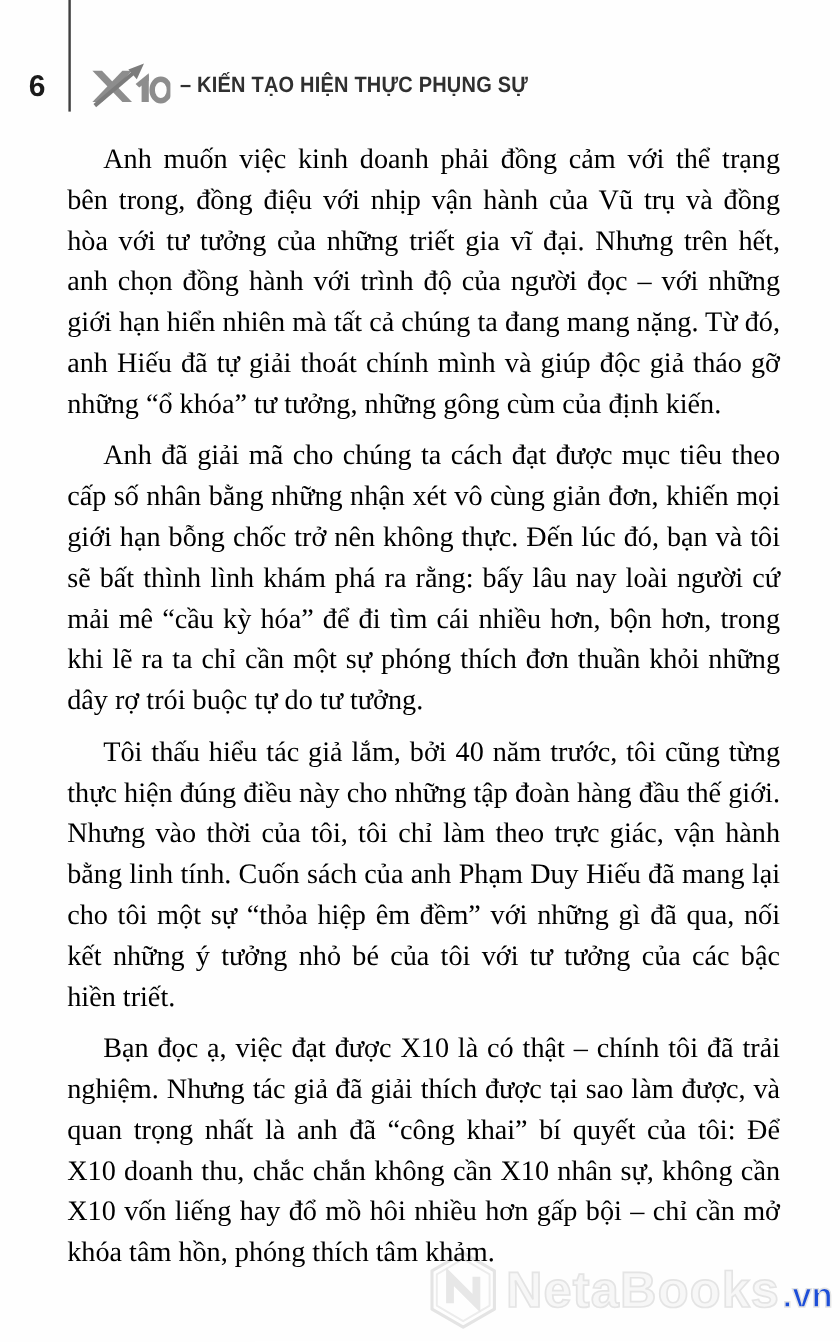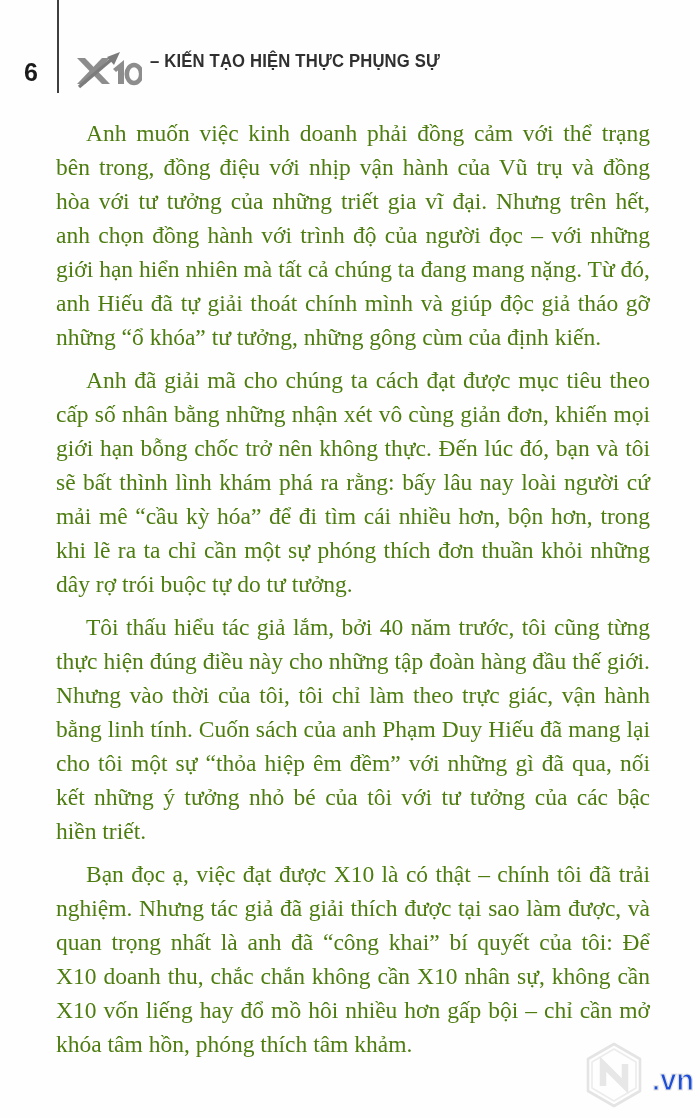--- a/index.html
+++ b/index.html
@@ -33,20 +33,21 @@
     font-weight: bold;
     font-size: 25px;
     color: #1b1b1b;
   }
   .brand {
     position: absolute;
     left: 76px;
     top: 50px;
     height: 42px;
     display: flex;
+    align-items: center;
   }
   .x10-logo { display: block; margin-right: 8px; }
   .header-title {
     font-family: "Liberation Sans", "DejaVu Sans", sans-serif;
     font-weight: bold;
     font-size: 18.5px;
     color: #303030;
     letter-spacing: 0.2px;
     white-space: nowrap;
     transform: scaleX(0.9);
@@ -60,21 +61,21 @@
     top: 116px;
     width: 594px;
     z-index: 2;
   }
   .body-text p {
     margin: 0 0 9px 0;
     text-indent: 30px;
     text-align: justify;
     font-size: 23.5px;
     line-height: 34px;
-    color: #4d7c0f;
+    color: #000000;
   }
 
   
   .watermark {
     position: absolute;
     right: 6px;
     top: 1042px;
     display: flex;
     align-items: center;
     z-index: 1;
@@ -130,16 +131,17 @@
     <p>Tôi thấu hiểu tác giả lắm, bởi 40 năm trước, tôi cũng từng thực hiện đúng điều này cho những tập đoàn hàng đầu thế giới. Nhưng vào thời của tôi, tôi chỉ làm theo trực giác, vận hành bằng linh tính. Cuốn sách của anh Phạm Duy Hiếu đã mang lại cho tôi một sự “thỏa hiệp êm đềm” với những gì đã qua, nối kết những ý tưởng nhỏ bé của tôi với tư tưởng của các bậc hiền triết.</p>
     <p>Bạn đọc ạ, việc đạt được X10 là có thật – chính tôi đã trải nghiệm. Nhưng tác giả đã giải thích được tại sao làm được, và quan trọng nhất là anh đã “công khai” bí quyết của tôi: Để X10 doanh thu, chắc chắn không cần X10 nhân sự, không cần X10 vốn liếng hay đổ mồ hôi nhiều hơn gấp bội – chỉ cần mở khóa tâm hồn, phóng thích tâm khảm.</p>
   </div>
 
   <div class="watermark">
     <svg class="wm-logo" width="60" height="66" viewBox="0 0 60 66" aria-hidden="true">
       <polygon points="30,2 56,17 56,49 30,64 4,49 4,17" fill="none" stroke="#e4e4e4" stroke-width="2.6" stroke-linejoin="round"></polygon>
       <polygon points="30,7 52,20 52,46 30,59 8,46 8,20" fill="none" stroke="#ececec" stroke-width="1.6" stroke-linejoin="round"></polygon>
       <path d="M19 44 V22 L41 44 V22" fill="none" stroke="#e7e7e7" stroke-width="6.5" stroke-linejoin="miter"></path>
     </svg>
+    <span class="wm-brand">NetaBooks</span>
     <span class="wm-tld">.vn</span>
   </div>
 
 </div>
 
 </body></html>

